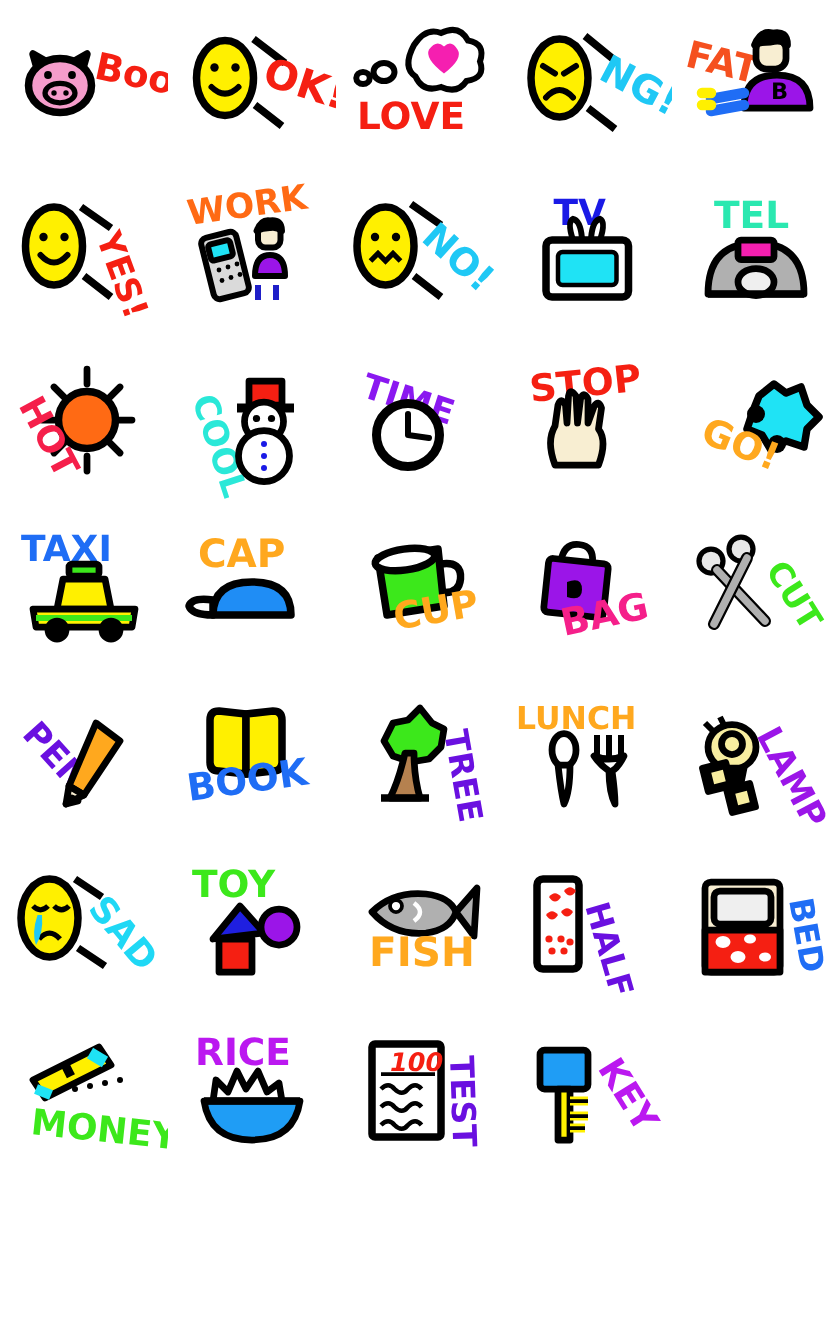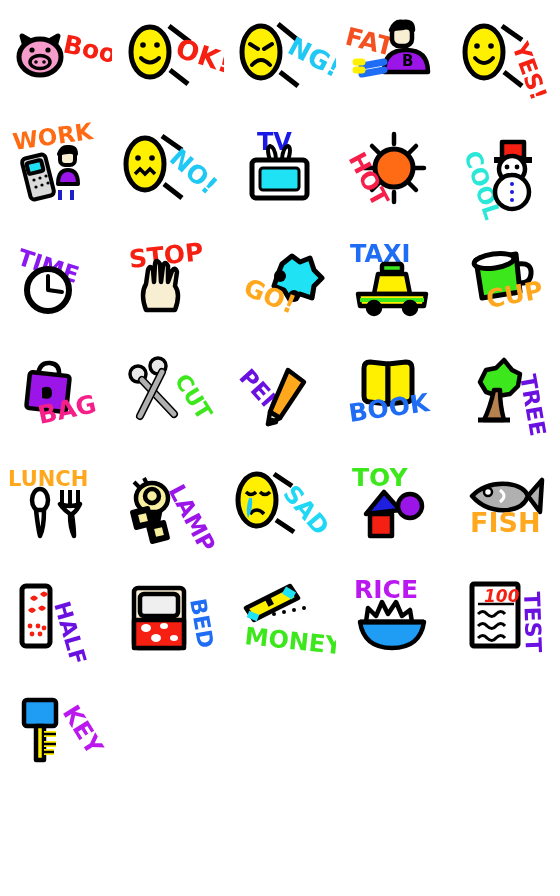--- a/index.html
+++ b/index.html
@@ -52,20 +52,31 @@
 <svg viewBox="0 0 112 112">
   <path d="M57 26 L78 42 M58 70 L76 84" stroke="#000" stroke-width="5" fill="none"></path>
   <ellipse cx="38" cy="52" rx="19" ry="25" fill="#fff000" stroke="#000" stroke-width="5"></ellipse>
   <circle cx="31" cy="45" r="2.8" fill="#000"></circle>
         <circle cx="45" cy="45" r="2.8" fill="#000"></circle>
   <path d="M29 58 Q38 67 47 58" stroke="#000" stroke-width="4" fill="none" stroke-linecap="round"></path>
   <text class="hw" x="62" y="56" font-size="27" fill="#f51f12" transform="rotate(18 62 56)">OK!</text>
 </svg>
 </div>
 
+<div class="sticker">
+<svg viewBox="0 0 112 112">
+  <g stroke="#000" stroke-width="4">
+    <path d="M52 30 q8-12 18-8 q12-6 18 5 q12 2 8 14 q4 11-9 13 q-6 9-17 4 q-12 4-17-7 q-9-6-1-21z" fill="#fff"></path>
+    <ellipse cx="32" cy="48" rx="7" ry="6" fill="#fff"></ellipse>
+    <ellipse cx="18" cy="52" rx="4.5" ry="4" fill="#fff"></ellipse>
+  </g>
+  <path d="M62 33 q5-7 10-2 q5-5 9 2 q4 6-9 16 q-13-10-10-16z" fill="#f51fb0"></path>
+  <text class="hw" x="14" y="86" font-size="25" fill="#f51f12">LOVE</text>
+</svg>
+</div>
 
 <div class="sticker">
 <svg viewBox="0 0 112 112">
   <path d="M54 24 L76 42 M56 72 L74 86" stroke="#000" stroke-width="5" fill="none"></path>
   <ellipse cx="37" cy="52" rx="19" ry="26" fill="#fff000" stroke="#000" stroke-width="5"></ellipse>
   <path d="M26 44 L34 49 M48 44 L40 49" stroke="#000" stroke-width="4" stroke-linecap="round"></path>
   <path d="M28 65 Q37 55 46 65" stroke="#000" stroke-width="4" fill="none" stroke-linecap="round"></path>
   <text class="hw" x="62" y="52" font-size="26" fill="#1fc8f5" transform="rotate(28 62 52)">NG!</text>
 </svg>
 </div>
@@ -130,20 +141,31 @@
 
 <div class="sticker">
 <svg viewBox="0 0 112 112">
   <text class="hw" x="33" y="38" font-size="24" fill="#1a1ae6">TV</text>
   <path d="M46 48 q-4-12 0-14 q5 1 6 13 M64 48 q4-12 0-14 q-5 1-6 13" fill="#fff" stroke="#000" stroke-width="4"></path>
   <rect x="28" y="48" width="55" height="38" rx="4" fill="#fff" stroke="#000" stroke-width="5"></rect>
   <rect x="36" y="56" width="39" height="22" rx="3" fill="#1fe3f5" stroke="#000" stroke-width="3"></rect>
 </svg>
 </div>
 
+<div class="sticker">
+<svg viewBox="0 0 112 112">
+  <text class="hw" x="28" y="40" font-size="25" fill="#2ae8b0">TEL</text>
+  <g stroke="#000" stroke-width="4.5" stroke-linejoin="round">
+    <path d="M24 84 q0-34 32-34 q32 0 32 34 z" fill="#b0b0b0"></path>
+    <rect x="44" y="48" width="24" height="13" rx="2" fill="#f51fb0"></rect>
+    <ellipse cx="56" cy="76" rx="12" ry="9" fill="#efefef"></ellipse>
+    <path d="M24 84 L88 84" stroke-width="5"></path>
+  </g>
+</svg>
+</div>
 
 <div class="sticker">
 <svg viewBox="0 0 112 112">
   <g stroke="#000" stroke-width="4.5" stroke-linecap="round">
     <path d="M58 22 L58 32 M58 80 L58 90 M28 56 L38 56 M78 56 L88 56
              M36 34 L43 41 M73 41 L80 34 M36 78 L43 71 M73 71 L80 78"></path>
   </g>
   <circle cx="58" cy="56" r="19" fill="#ff6a14" stroke="#000" stroke-width="5"></circle>
   <text class="hw" x="12" y="46" font-size="24" fill="#f51f4a" transform="rotate(62 12 46)">HOT</text>
 </svg>
@@ -203,20 +225,29 @@
     <path d="M22 70 L90 70 L88 82 L24 82 Z" fill="#fff000"></path>
     <path d="M24 76 L88 76" stroke="#3ce81b" stroke-width="4"></path>
     <circle cx="38" cy="84" r="6" fill="#000"></circle>
           <circle cx="74" cy="84" r="6" fill="#000"></circle>
   </g>
 </svg>
 </div>
 
 
 
+<div class="sticker">
+<svg viewBox="0 0 112 112">
+  <text class="hw" x="20" y="42" font-size="26" fill="#ffa81e">CAP</text>
+  <g stroke="#000" stroke-width="5" stroke-linejoin="round">
+    <path d="M30 74 q0-22 26-22 q26 0 26 22 z" fill="#1f8df5"></path>
+    <path d="M30 74 q-14 0-16-6 q2-6 16-4 z" fill="#fff"></path>
+  </g>
+</svg>
+</div>
 
 <div class="sticker">
 <svg viewBox="0 0 112 112">
   <g stroke="#000" stroke-width="5" stroke-linejoin="round">
     <path d="M28 36 L68 30 L72 68 L34 74 Z" fill="#3ce81b"></path>
     <ellipse cx="46" cy="37" rx="20" ry="7" fill="#fff" transform="rotate(-8 46 37)"></ellipse>
     <path d="M70 40 q14-2 13 10 q-1 10-12 9" fill="none"></path>
   </g>
   <text class="hw" x="40" y="84" font-size="25" fill="#ffa81e" transform="rotate(-10 40 84)">CUP</text>
 </svg>

